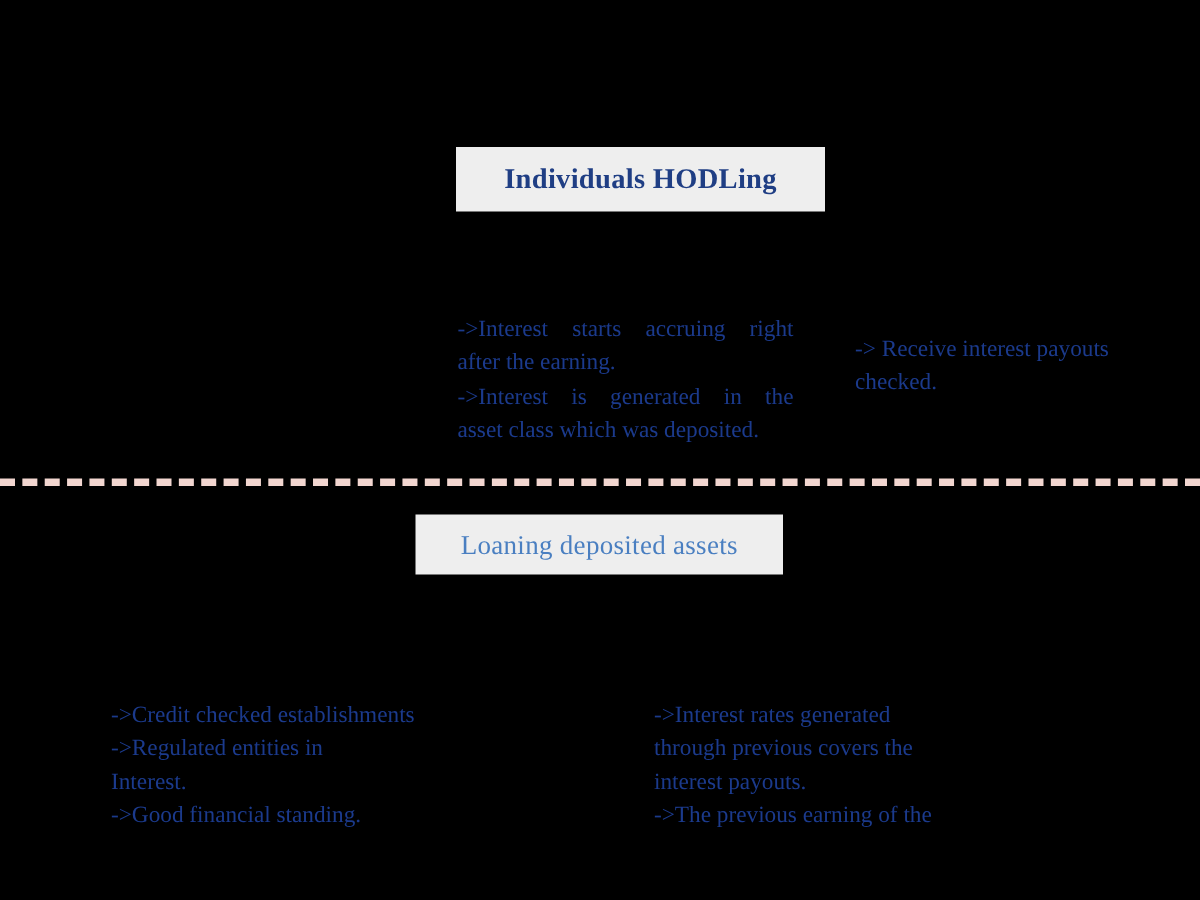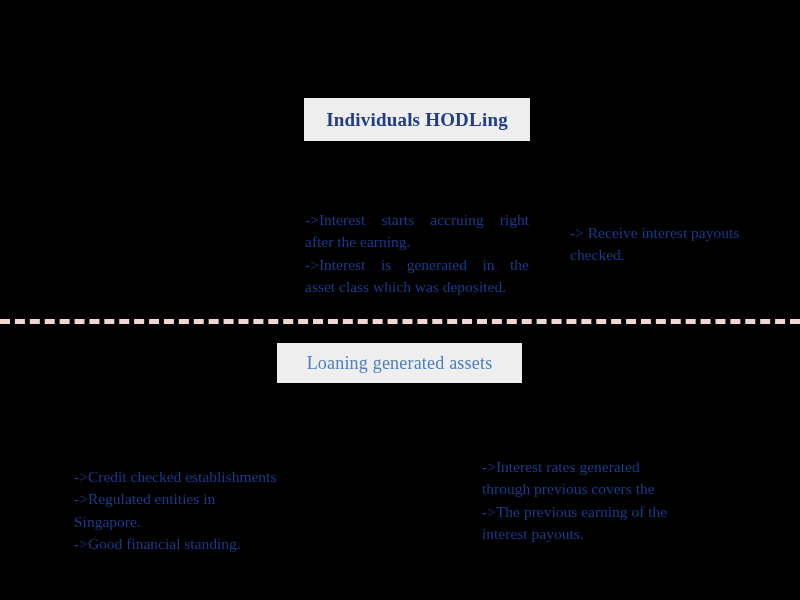--- a/index.html
+++ b/index.html
@@ -21,21 +21,21 @@
     position: absolute;
     background: #eeeeee;
     display: flex;
     align-items: center;
     justify-content: center;
     text-align: center;
   }
   #box-individuals {
     left: 304px;
     top: 98px;
-    width: 226px;
+    width: 246px;
     height: 43px;
   }
   #box-individuals .box-label {
     color: #1f3e84;
     font-size: 19px;
     font-weight: bold;
     letter-spacing: 0.2px;
   }
   #box-loaning {
     left: 277px;
@@ -77,21 +77,21 @@
   }
   .note.justify .line.last {
     text-align: left;
     text-align-last: left;
   }
 
   #note-deposit   { left: 37px;  top: 222px; width: 232px; }
   #note-interest  { left: 305px; top: 209px; width: 224px; }
   #note-payouts   { left: 570px; top: 222px; width: 196px; }
   #note-credit    { left: 74px;  top: 466px; width: 230px; }
-  #note-rates     { left: 436px; top: 456px; width: 216px; margin-left: 46px; }
+  #note-rates     { left: 436px; top: 466px; width: 216px; }
 </style>
 </head>
 <body>
 
 <div id="canvas">
 
   <div class="header-box" id="box-individuals">
     <span class="box-label">Individuals HODLing</span>
   </div>
 
@@ -104,30 +104,30 @@
   </div>
 
   <div class="note" id="note-payouts">
     <span class="line">-&gt; Receive interest payouts</span>
     <span class="line">checked.</span>
   </div>
 
   <div id="divider"></div>
 
   <div class="header-box" id="box-loaning">
-    <span class="box-label">Loaning generated assets</span>
+    <span class="box-label">Loaning deposited assets</span>
   </div>
 
   <div class="note" id="note-credit">
     <span class="line">-&gt;Credit checked establishments</span>
     <span class="line">-&gt;Regulated entities in</span>
-    <span class="line">Singapore.</span>
+    <span class="line">Interest.</span>
     <span class="line">-&gt;Good financial standing.</span>
   </div>
 
   <div class="note" id="note-rates">
     <span class="line">-&gt;Interest rates generated</span>
     <span class="line">through previous covers the</span>
+    <span class="line">interest payouts.</span>
     <span class="line">-&gt;The previous earning of the</span>
-    <span class="line">interest payouts.</span>
   </div>
 
 </div>
 
 </body></html>

